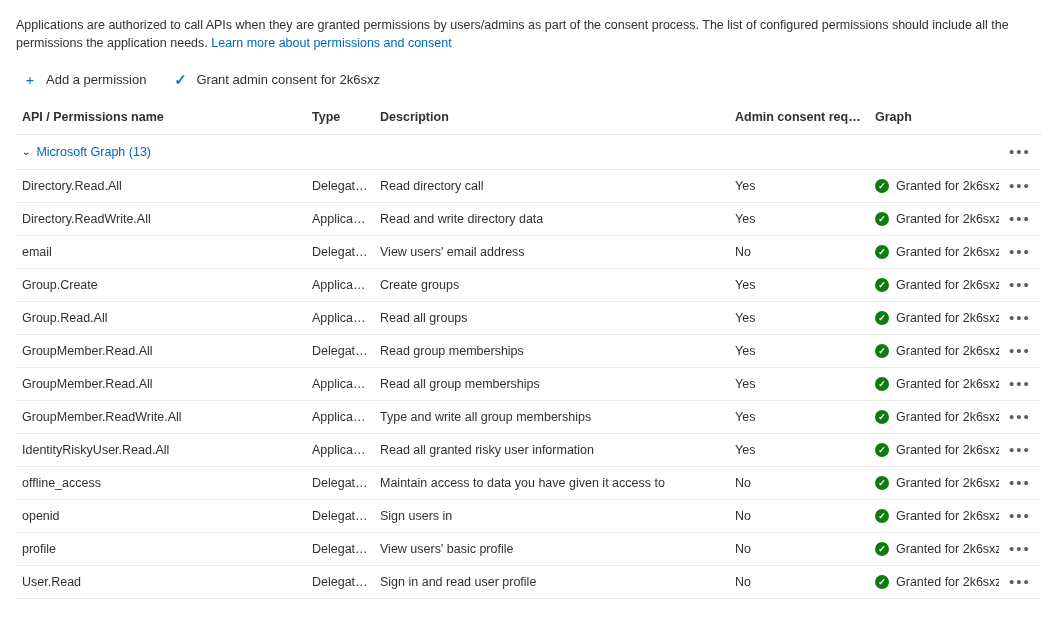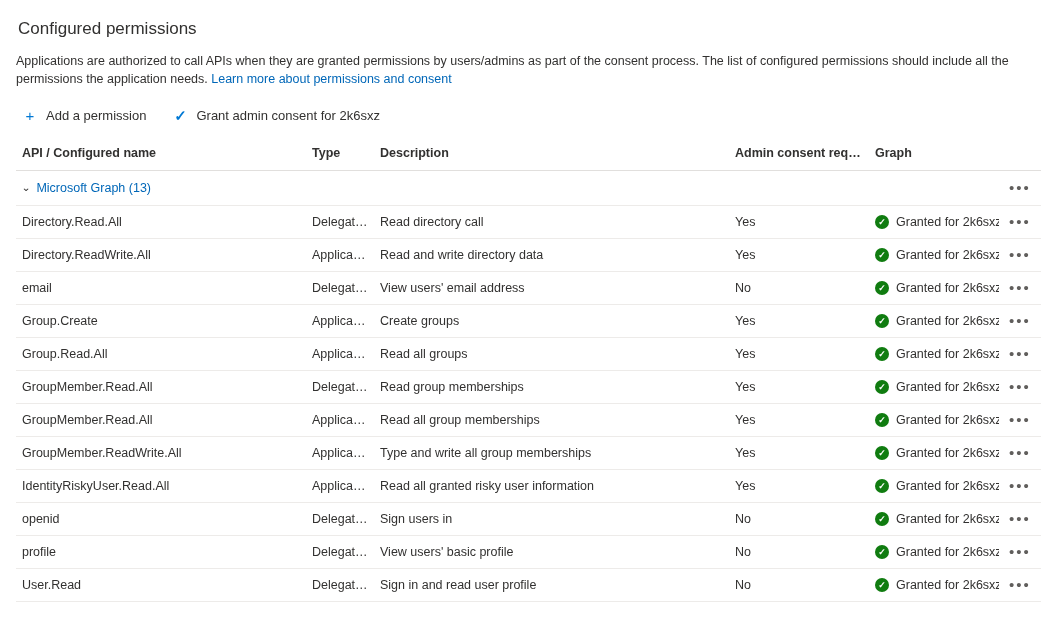--- a/index.html
+++ b/index.html
@@ -165,21 +165,20 @@
     user-select: none;
     line-height: 1;
   }
   td.menu-cell { text-align: center; padding-right: 10px; }
 </style>
 </head>
 <body>
 
 <div class="page">
 
-  <div class="page-title">Configured permissions</div>
 
   <div class="description">
     <span>Applications are authorized to call APIs when they are granted permissions by users/admins as part of the consent process. The list of configured permissions should include all the permissions the application needs.</span>
     <span class="link">Learn more about permissions and consent</span>
   </div>
 
   <div class="command-bar">
     <div class="cmd">
       <span class="glyph">+</span>
       <span>Add a permission</span>
@@ -194,21 +193,21 @@
     <colgroup>
       <col class="col-name">
       <col class="col-type">
       <col class="col-desc">
       <col class="col-admin">
       <col class="col-status">
       <col class="col-menu">
     </colgroup>
     <thead>
       <tr>
-        <th>API / Configured name</th>
+        <th>API / Permissions name</th>
         <th>Type</th>
         <th>Description</th>
         <th>Admin consent requ...</th>
         <th>Graph</th>
         <th></th>
       </tr>
     </thead>
     <tbody>
       <tr class="group-row">
         <td colspan="5">
@@ -359,20 +358,35 @@
           <span class="status-cell">
             <span class="status-icon">✓</span>
             <span>Granted for 2k6sxz</span>
           </span>
         </td>
         <td class="menu-cell">
           <span class="ellipsis-btn">•••</span>
         </td>
       </tr>
 
+      <tr>
+        <td class="perm-name">offline_access</td>
+        <td>Delegated</td>
+        <td>Maintain access to data you have given it access to</td>
+        <td>No</td>
+        <td>
+          <span class="status-cell">
+            <span class="status-icon">✓</span>
+            <span>Granted for 2k6sxz</span>
+          </span>
+        </td>
+        <td class="menu-cell">
+          <span class="ellipsis-btn">•••</span>
+        </td>
+      </tr>
 
       <tr>
         <td class="perm-name">openid</td>
         <td>Delegated</td>
         <td>Sign users in</td>
         <td>No</td>
         <td>
           <span class="status-cell">
             <span class="status-icon">✓</span>
             <span>Granted for 2k6sxz</span>

